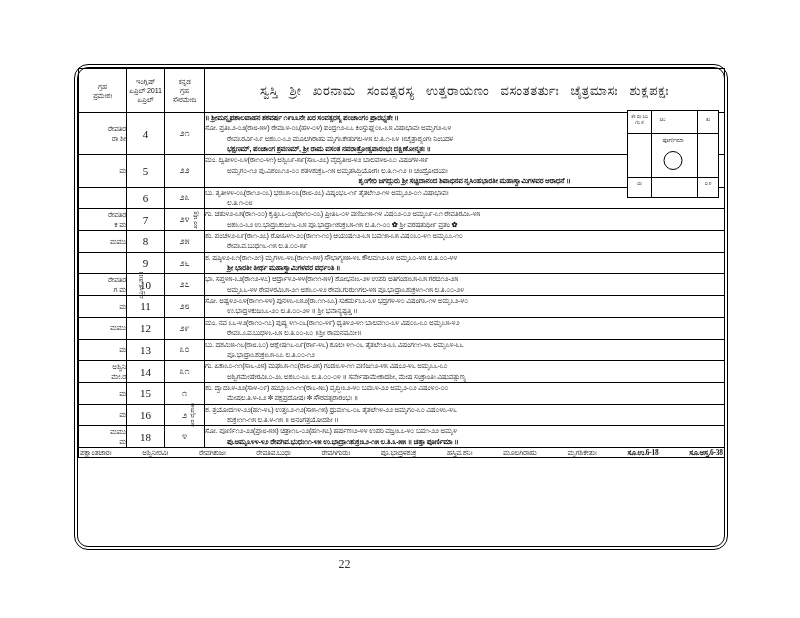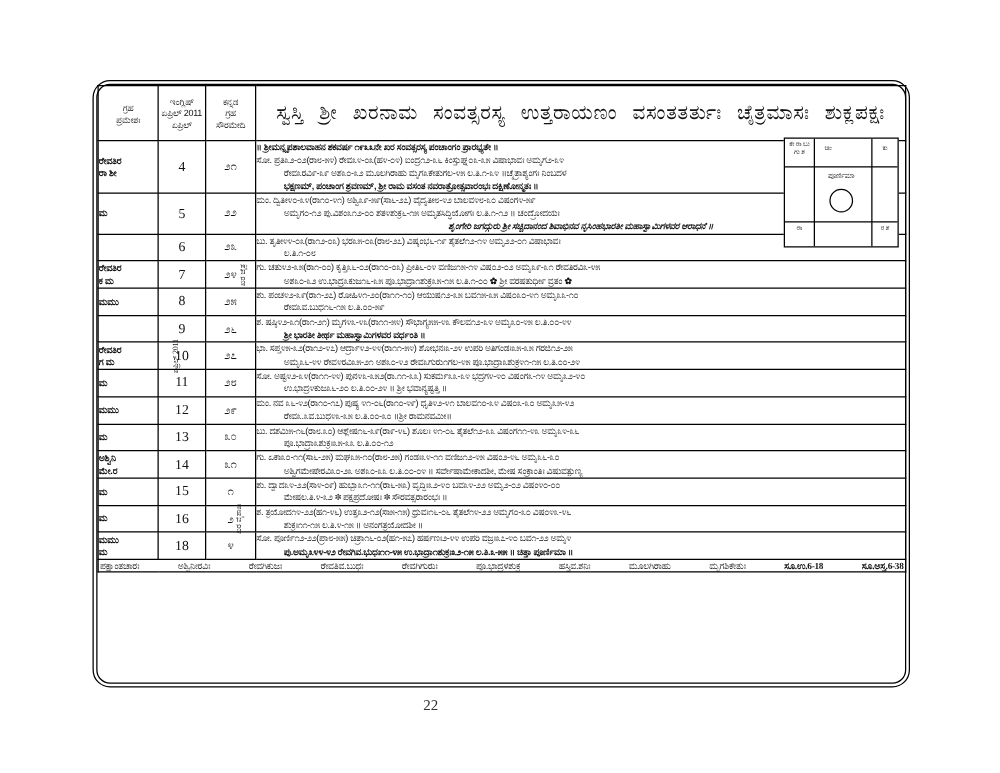--- a/index.html
+++ b/index.html
@@ -69,34 +69,33 @@
   .hdr-small {
     text-align: center;
     font-size: 7.2px;
     line-height: 1.25;
     padding: 3px 1px;
     height: 44px;
     letter-spacing: -0.2px;
   }
   .hdr-title {
     text-align: center;
-    font-size: 16px;
+    font-size: 13px;
     font-weight: bold;
     letter-spacing: 0.6px;
     padding: 6px 4px;
     word-spacing: 7px;
   }
 
   
   td.place {
-    text-align: left;
+    text-align: right;
     font-size: 7.4px;
     line-height: 1.3;
     letter-spacing: -0.2px;
-    font-weight: bold;
   }
   td.eng {
     text-align: center;
     font-size: 11px;
     font-family: "Liberation Serif", serif;
     position: relative;
   }
   td.kan {
     text-align: center;
     font-size: 9px;
@@ -105,21 +104,21 @@
   td.body {
     font-size: 7.3px;
     line-height: 1.42;
     padding: 1px 3px 1px 4px;
     letter-spacing: -0.25px;
     text-align: left;
     margin-left: 20px;
   }
   td.body .ln { display: block; white-space: nowrap; overflow: hidden; }
   td.body .ind1 { padding-left: 22px; }
-  td.body .ctr  { text-align: center; padding-left: 0; font-style: italic; }
+  td.body .ctr  { text-align: center; padding-left: 0; }
   .bold { font-weight: bold; }
 
   
   .vlabel {
     position: absolute;
     left: 1px;
     top: 50%;
     transform: translateY(-50%) rotate(-90deg);
     transform-origin: center center;
     font-size: 6.4px;

